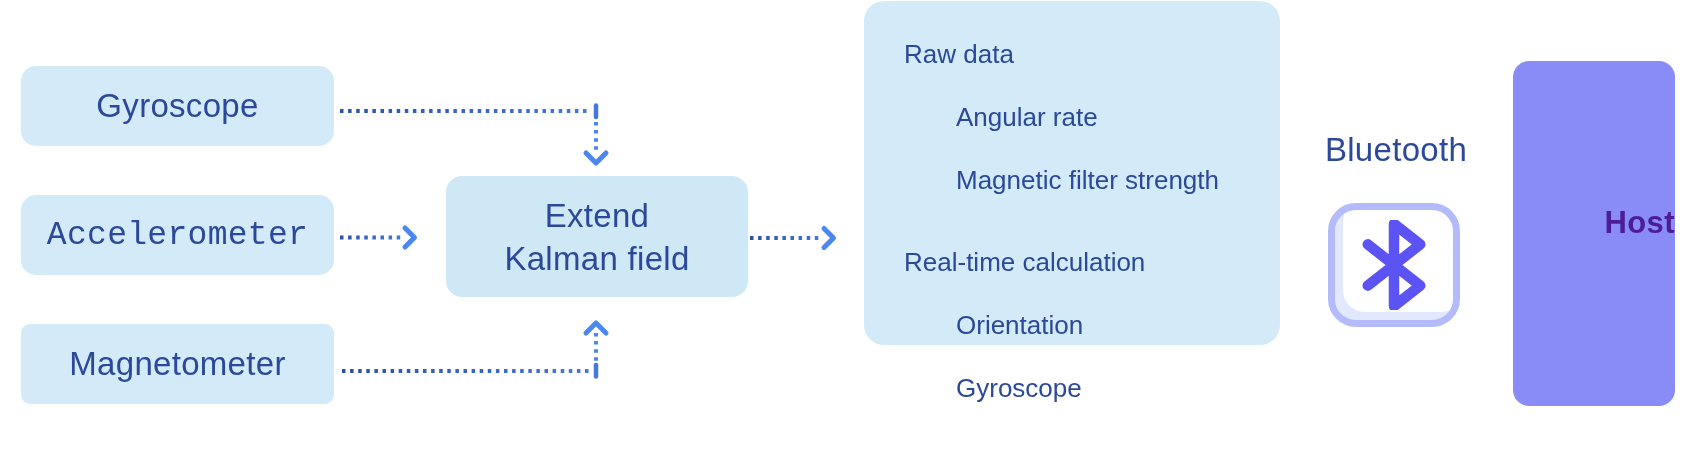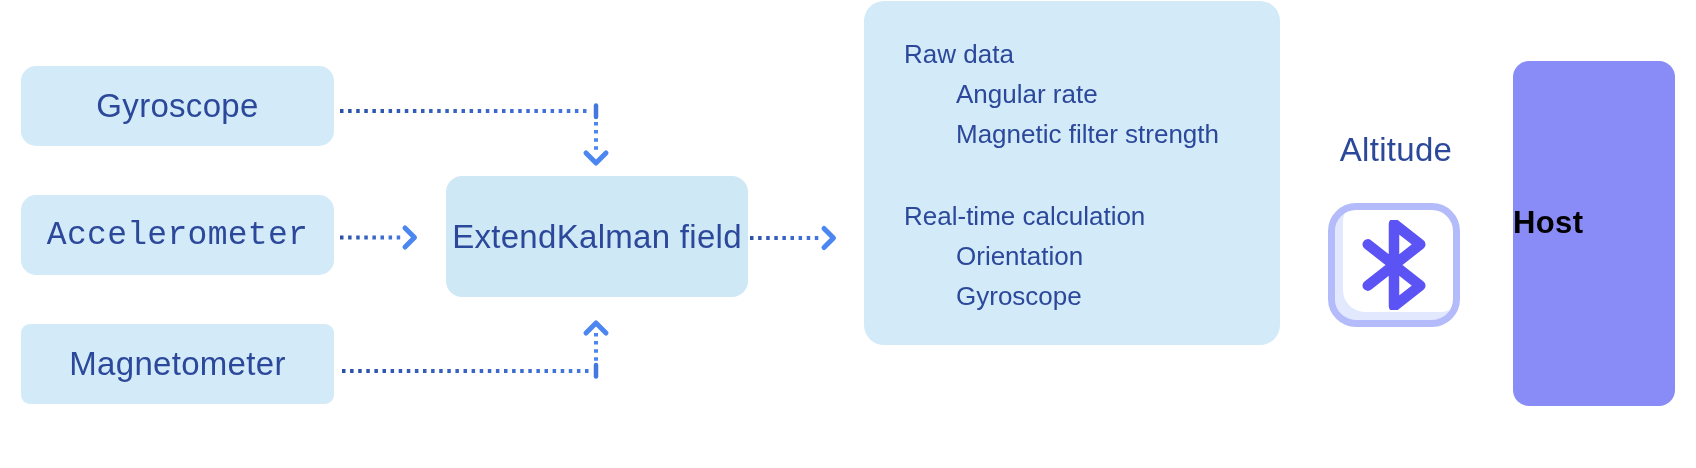--- a/index.html
+++ b/index.html
@@ -24,52 +24,52 @@
     position:absolute;display:flex;align-items:center;justify-content:center;
     background:var(--panel-fill);border-radius:15px;
     font-size:33px;letter-spacing:.3px;text-align:center;
   }
   .sensor{left:21px;width:313px;height:80px;}
   #gyro-box{top:66px;}
   #accel-box{top:195px;font-family:Liberation Mono, monospace;}
   #magnet-box{top:324px;border-radius:9px;}
   .filter{
     left:446px;top:176px;width:302px;height:121px;background:var(--filter-fill);
-    border-radius:16px;flex-direction:row;line-height:43px;
+    border-radius:16px;flex-direction:column;line-height:43px;
   }
   .arrows{position:absolute;left:0;top:0;}
   .dots{fill:none;stroke-width:4;stroke-dasharray:3.5 4.6;stroke-linecap:butt;}
   .vdots{fill:none;stroke:var(--arrow-blue);stroke-width:4;stroke-dasharray:3.5 4.6;stroke-linecap:butt;}
   .tick{fill:none;stroke:var(--tick-blue);stroke-width:4.5;stroke-linecap:round;}
   .chev{fill:none;stroke:var(--arrow-blue);stroke-width:5;stroke-linecap:round;stroke-linejoin:round;}
   .stop-navy{stop-color:var(--dot-navy);}
   .stop-mid{stop-color:var(--mid-blue);}
   .panel{
     position:absolute;left:864px;top:1px;width:416px;height:344px;
     background:var(--panel-fill);border-radius:20px;box-sizing:border-box;
     padding:33px 20px 0 40px;font-size:26px;line-height:40px;
   }
   .panel-heading{font-size:26px;}
-  .panel-item{padding-left:52px;}
+  .panel-item{padding-left:52px;margin-top:23px;}
   .section-gap{margin-top:42px;}
   .bt-label{
     position:absolute;left:1296px;top:132px;width:200px;height:36px;
     display:flex;align-items:center;justify-content:center;font-size:33px;letter-spacing:.3px;
   }
   .bt-icon{
     position:absolute;left:1328px;top:203px;width:132px;height:124px;box-sizing:border-box;
     background:#ffffff;border:7px solid var(--bluetooth-border);border-radius:28px;
     box-shadow:inset 9px -9px 0 -1px var(--bluetooth-inner);
     display:flex;align-items:center;justify-content:center;
   }
   .host{
     position:absolute;left:1513px;top:61px;width:162px;height:345px;
     background:var(--host-purple);border-radius:16px;
-    display:flex;align-items:center;justify-content:flex-start;
-    color:#000000;font-size:31px;font-weight:bold;letter-spacing:.4px;
+    display:flex;align-items:center;justify-content:flex-end;
+    color:#4c1d95;font-size:31px;font-weight:bold;letter-spacing:.4px;
     padding-bottom:22px;box-sizing:border-box;
   }
 </style>
 </head>
 <body>
 
 <div class="stage">
 
   <div class="box sensor" id="gyro-box">
     <span>Gyroscope</span>
@@ -137,21 +137,21 @@
       <div class="panel-item">Angular rate</div>
       <div class="panel-item">Magnetic filter strength</div>
     </div>
     <div class="panel-section section-gap">
       <div class="panel-heading">Real-time calculation</div>
       <div class="panel-item">Orientation</div>
       <div class="panel-item">Gyroscope</div>
     </div>
   </div>
 
-  <div class="bt-label">Altitude</div>
+  <div class="bt-label">Bluetooth</div>
   <div class="bt-icon">
     <svg width="64" height="90" viewBox="4.5 0 17 24">
       <polyline points="6,6.5 20,17.5 13,23 13,1 20,6.5 6,17.5" fill="none" stroke="var(--bluetooth-glyph)" stroke-width="2.8" stroke-linecap="round" stroke-linejoin="round"></polyline>
     </svg>
   </div>
 
   <div class="host">
     <span>Host</span>
   </div>
 

